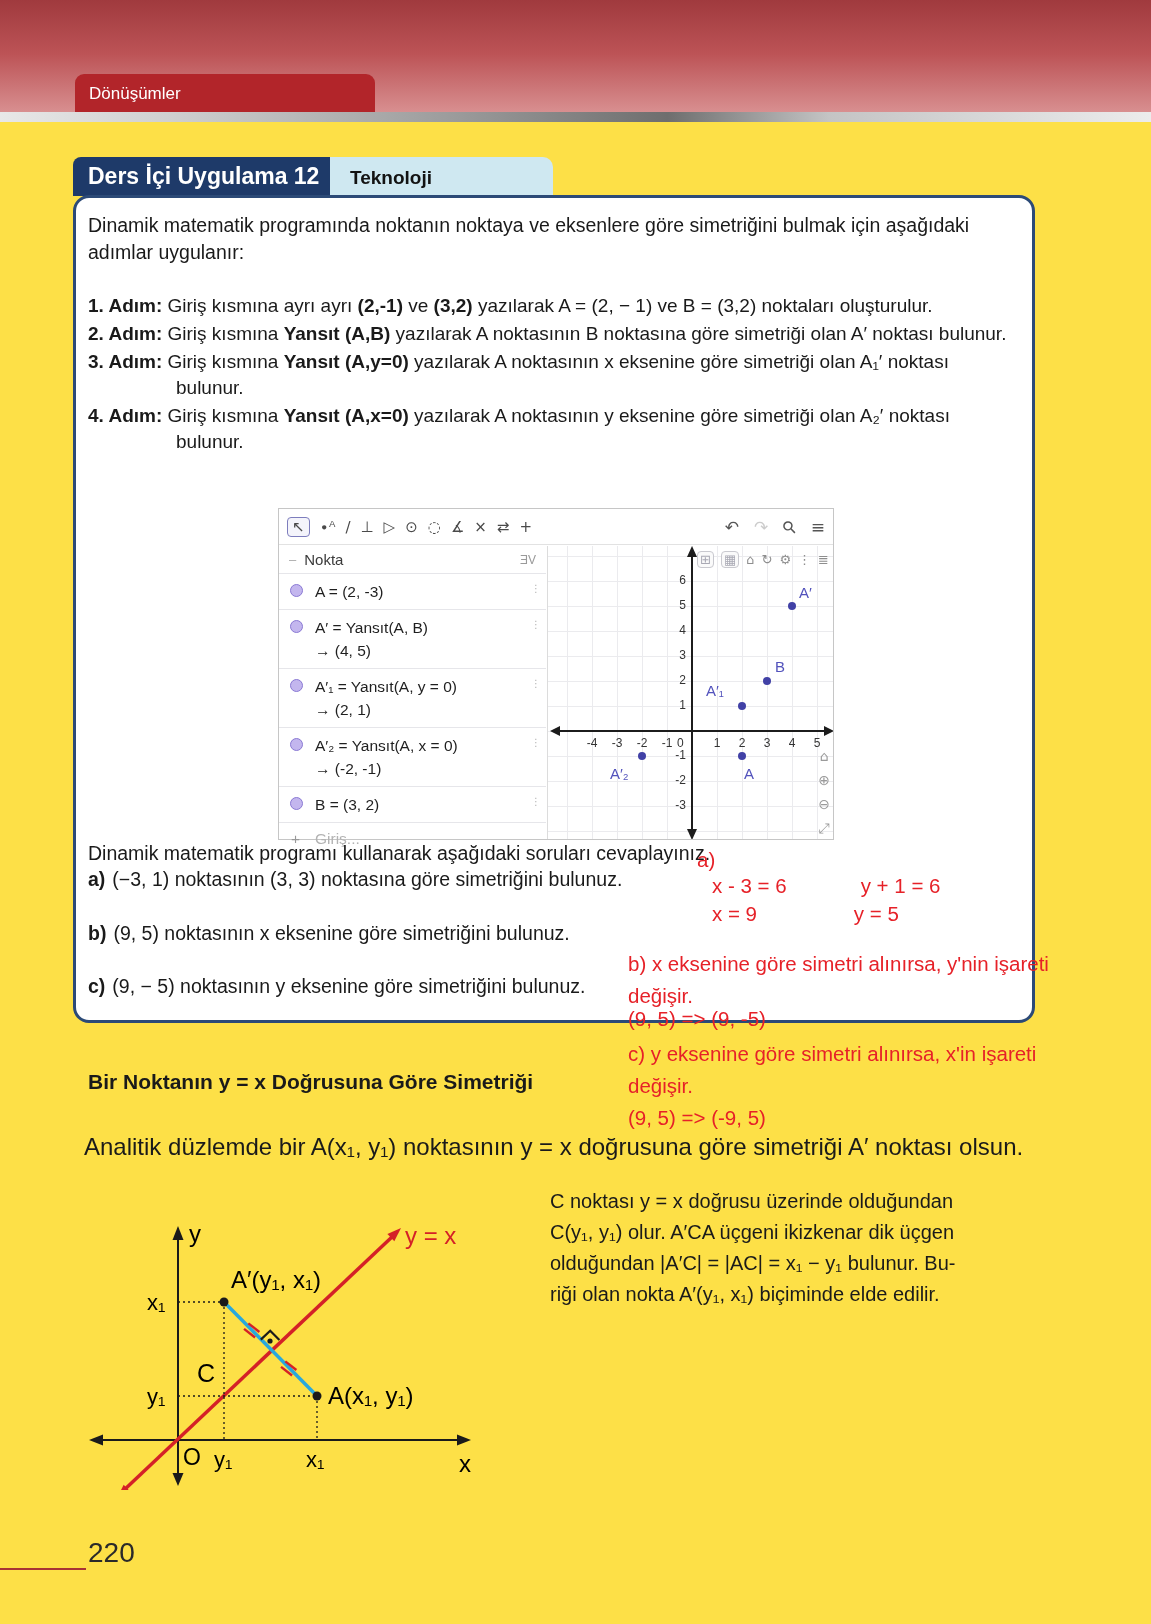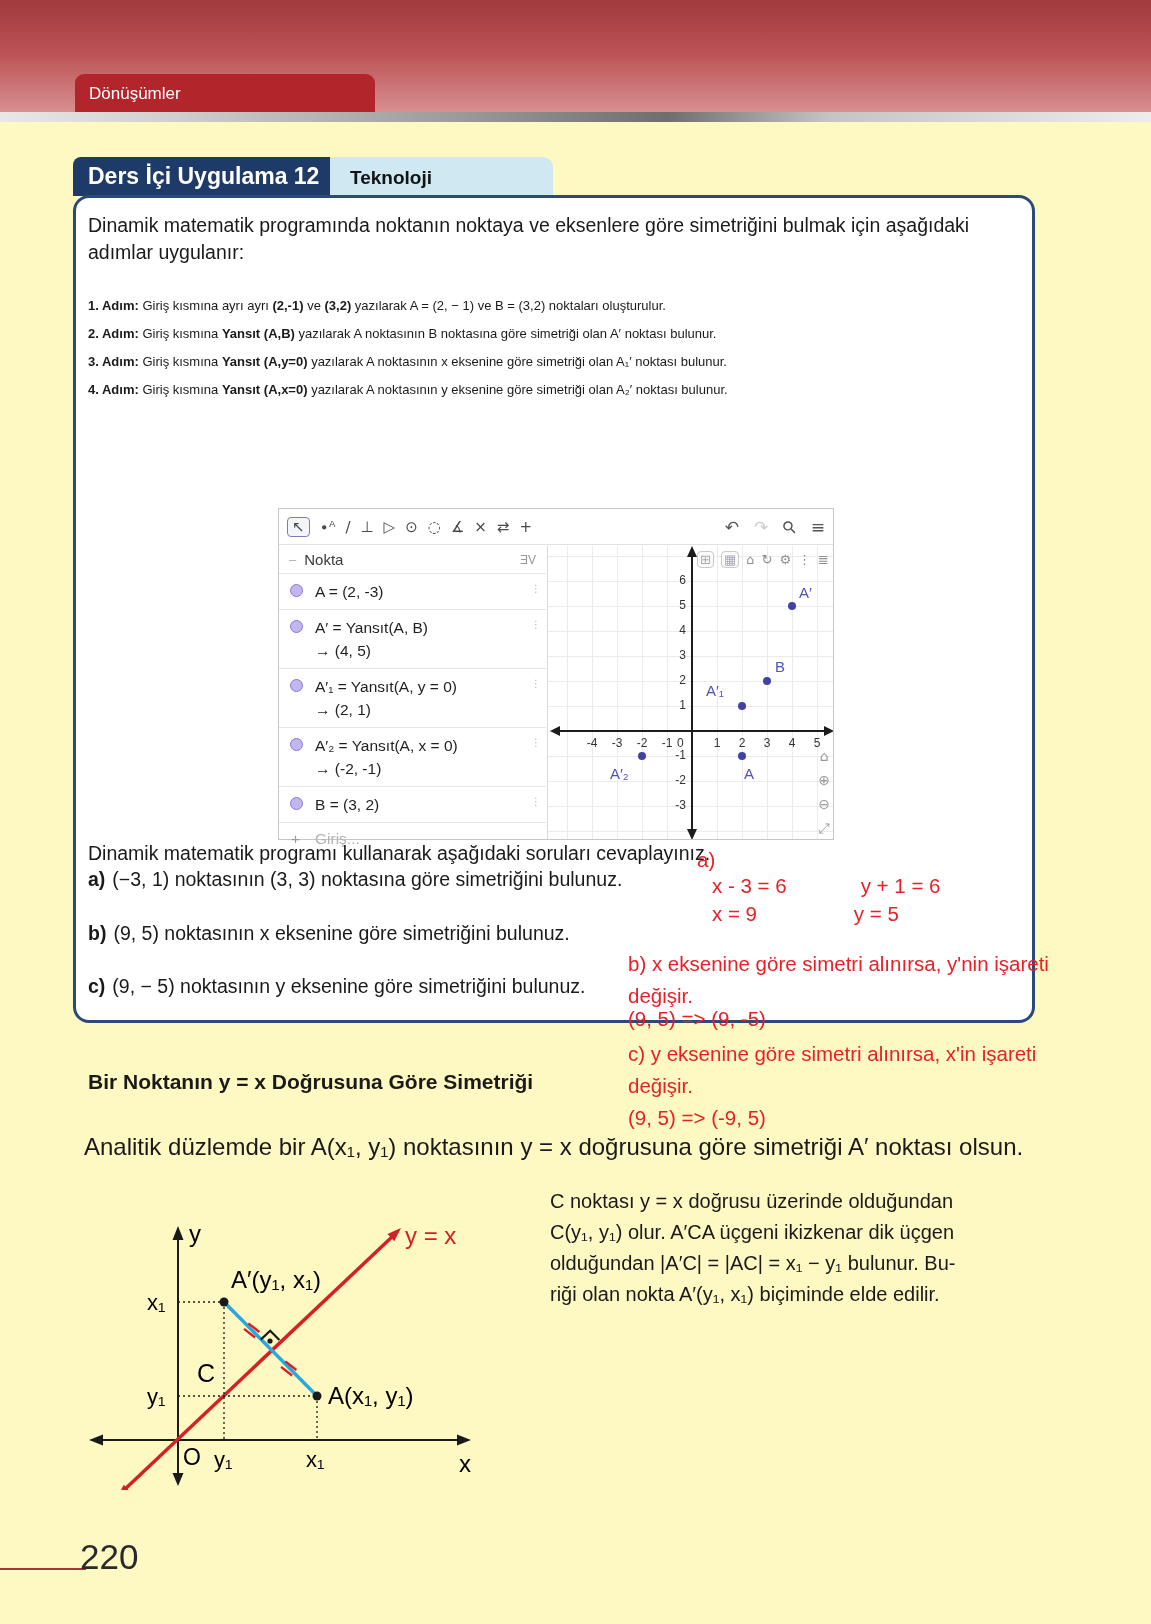--- a/index.html
+++ b/index.html
@@ -1,16 +1,16 @@
 <!DOCTYPE html>
 <html><head>
 <meta charset="utf-8">
 <style>
   html,body{margin:0;padding:0;background:#fff;}
-  .page{position:relative;width:1151px;height:1624px;background:#fef9c3;overflow:hidden;
+  .page{position:relative;width:1151px;height:1624px;background:#fde047;overflow:hidden;
         font-family:"Liberation Sans","DejaVu Sans",sans-serif;color:#1a1a1a;}
 
   
   .banner{position:absolute;left:0;top:0;width:100%;height:112px;
           background:linear-gradient(180deg,#a03a3e 0%,#bc5356 48%,#d88f90 100%);}
   .chapter-tab{position:absolute;left:75px;top:74px;width:300px;height:38px;background:#b2252a;
           border-radius:9px 9px 0 0;color:#fff;font-size:17px;line-height:40px;
           padding-left:14px;box-sizing:border-box;}
   .silver{position:absolute;left:0;top:112px;width:100%;height:10px;
           background:linear-gradient(90deg,#e8e8e8 0%,#cfcfcf 15%,#9a9a9a 40%,#6e6e6e 58%,#c4c4c4 72%,#ececec 100%);}
@@ -19,21 +19,21 @@
           border-radius:8px 0 0 0;color:#fff;font-weight:bold;font-size:23px;line-height:39px;
           padding-left:15px;box-sizing:border-box;}
   .tag-tab{position:absolute;left:330px;top:157px;width:223px;height:39px;background:#cfe8f1;
           border-radius:0 10px 0 0;font-weight:bold;font-size:19px;line-height:41px;
           padding-left:20px;box-sizing:border-box;color:#131313;}
 
   .content-box{position:absolute;left:73px;top:195px;width:962px;height:828px;border:3px solid #2c4a77;
           border-radius:16px;background:#fff;box-sizing:border-box;}
 
   .intro{position:absolute;left:88px;top:212px;width:935px;font-size:19.5px;line-height:27px;}
-  .steps{position:absolute;left:88px;top:293px;width:925px;font-size:13px;line-height:26px;}
+  .steps{position:absolute;left:88px;top:293px;width:925px;font-size:19px;line-height:26px;}
   .step{padding-left:88px;text-indent:-88px;margin-bottom:2px;}
   .step .num{font-weight:bold;}
 
   
   .ggb{position:absolute;left:278px;top:508px;width:554px;height:330px;background:#fff;
        border:1px solid #c6c6c6;box-sizing:content-box;}
   .ggb-toolbar{position:absolute;left:0;top:0;width:100%;height:36px;border-bottom:1px solid #e2e2e2;
        display:flex;align-items:center;padding:0 8px;box-sizing:border-box;}
   .tool{font-size:15px;color:#4a4a4a;margin-right:10px;font-family:"DejaVu Sans",sans-serif;}
   .tool.selected{border:1.5px solid #7d7dbd;border-radius:4px;padding:0 4px;background:#f4f4fb;}
@@ -94,21 +94,21 @@
   #hw-c-result{left:628px;top:1106px;}
 
   
   .heading{position:absolute;left:88px;top:1070px;font-size:21px;font-weight:bold;}
   .lead{position:absolute;left:84px;top:1133px;width:950px;font-size:24px;}
   .rightp{position:absolute;left:550px;top:1186px;width:485px;font-size:20px;line-height:31px;}
   .diagram{position:absolute;left:75px;top:1180px;}
 
   
   .footer-line{position:absolute;left:0;top:1568px;width:86px;height:2px;background:#a83434;}
-  .pageno{position:absolute;left:80px;top:1537px;font-size:35px;color:#2a2a2a;}
+  .pageno{position:absolute;left:88px;top:1537px;font-size:28px;color:#2a2a2a;}
 </style>
 </head>
 <body>
 
 <div class="page">
 
   <div class="banner"></div>
   <div class="chapter-tab">Dönüşümler</div>
   <div class="silver"></div>
 

